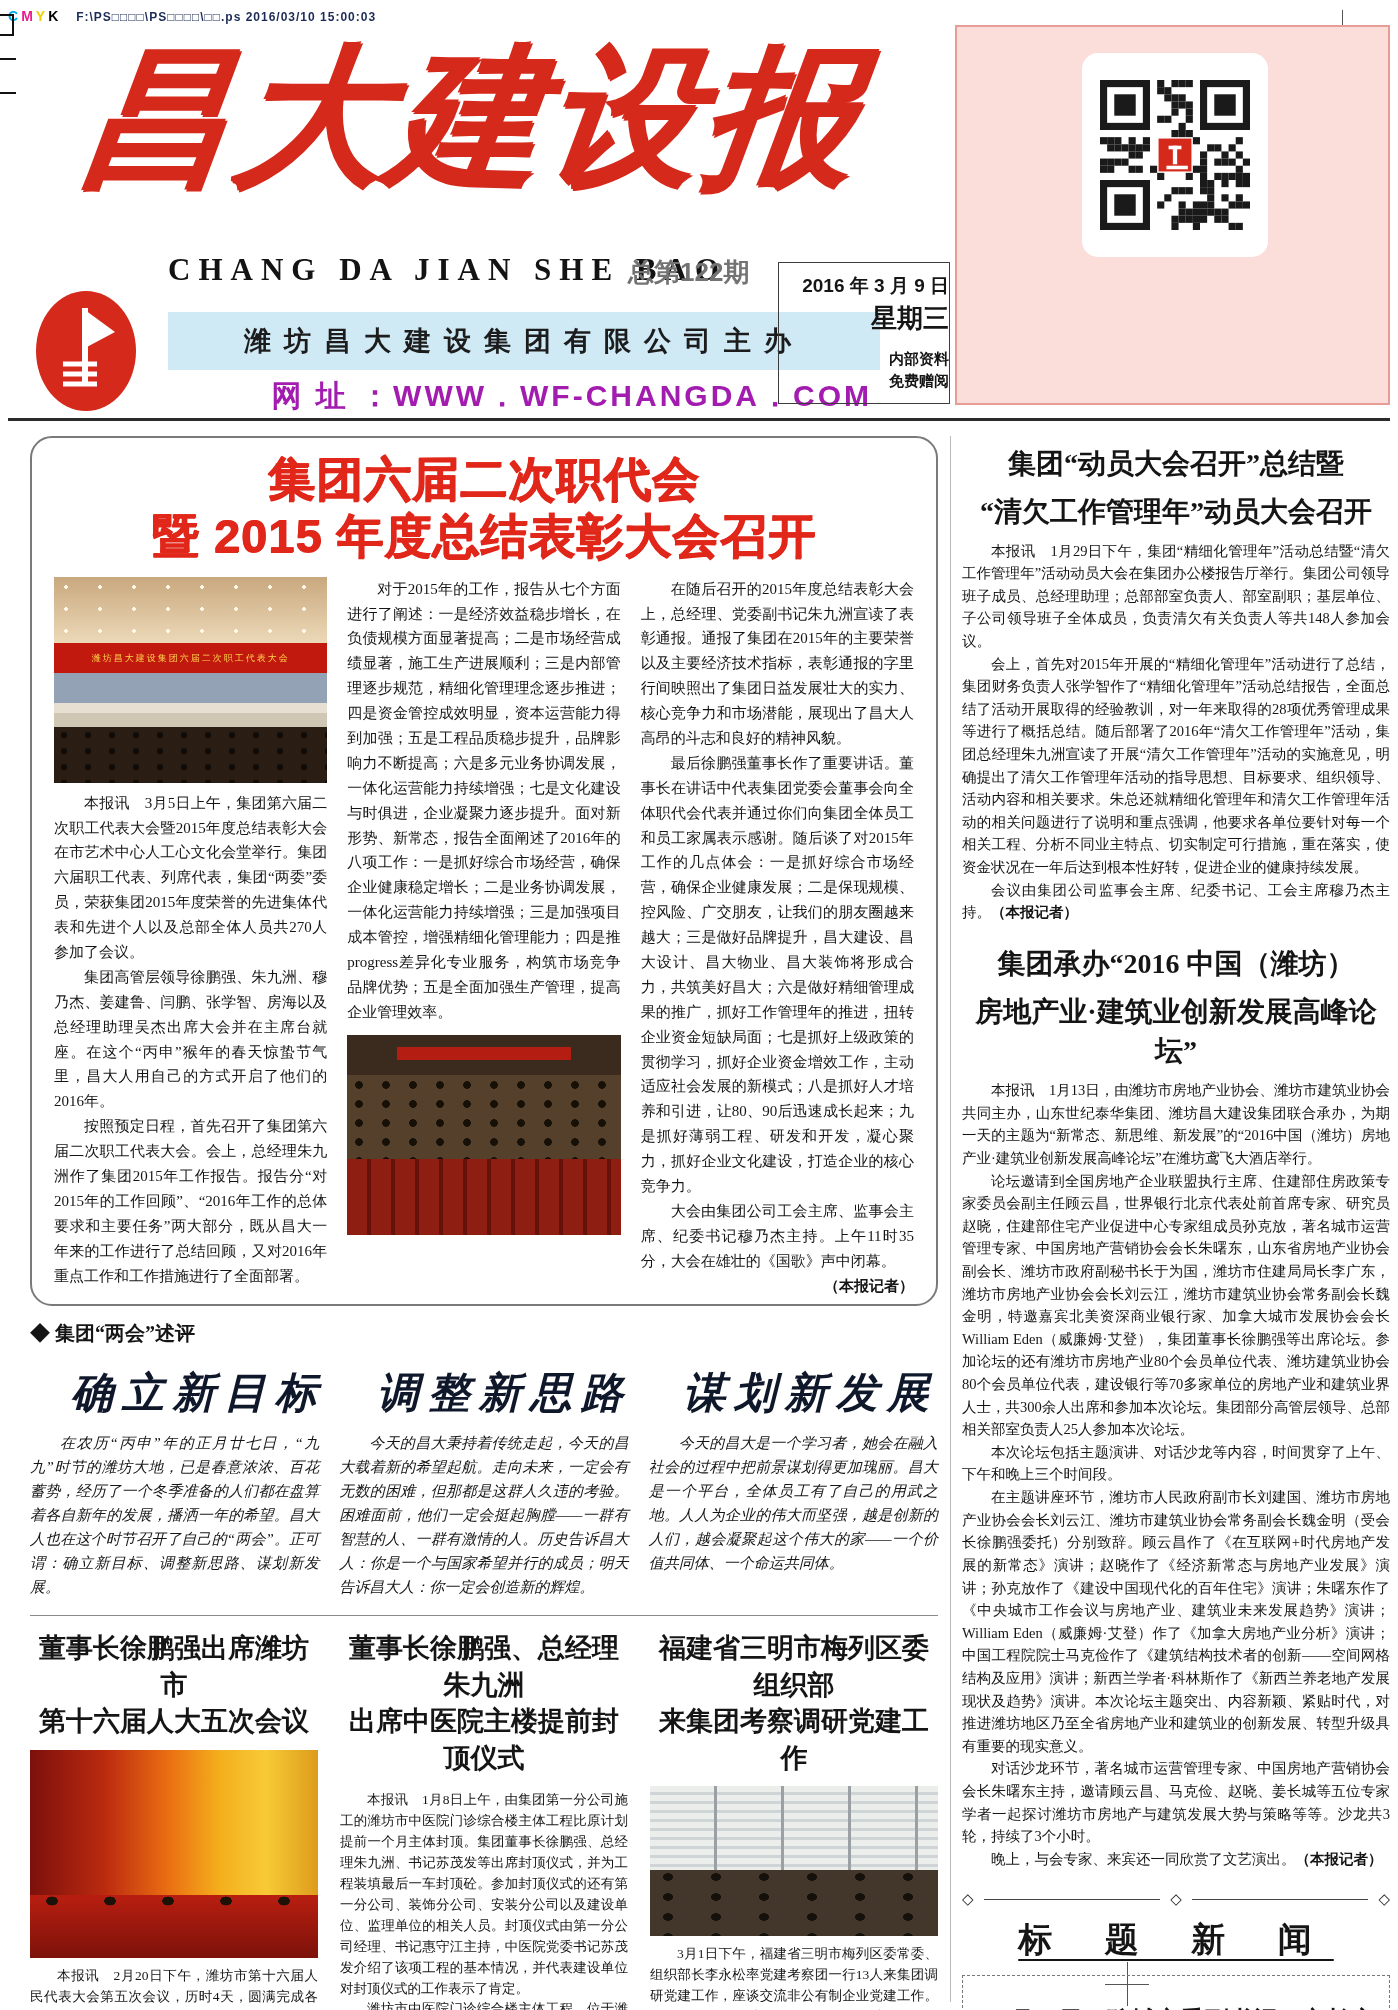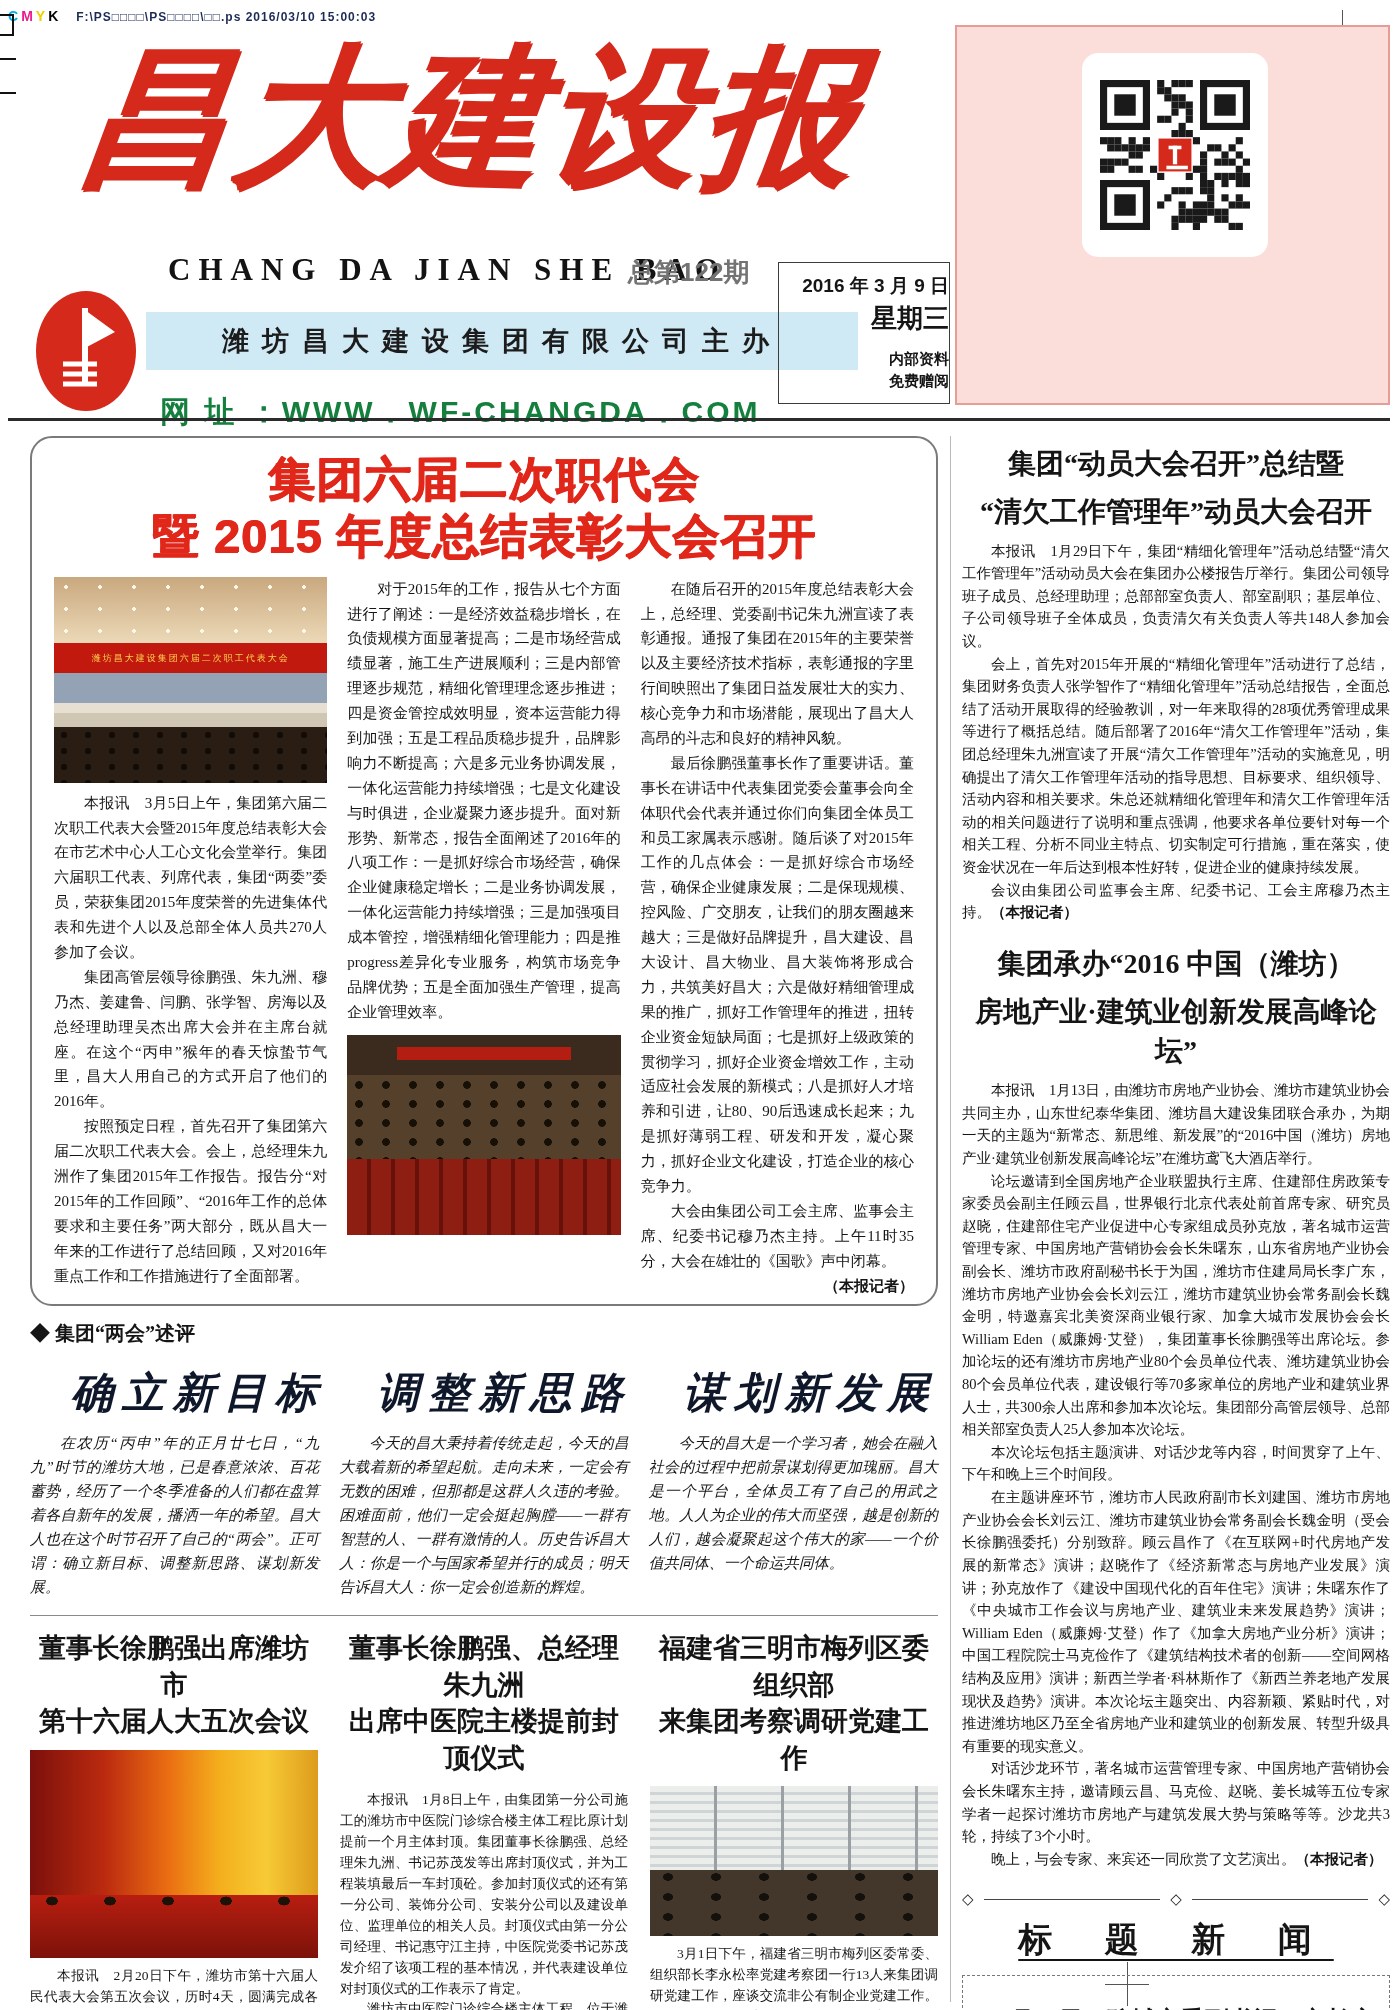--- a/index.html
+++ b/index.html
@@ -24,26 +24,26 @@
     position:absolute; left:55px; top:18px; width:830px; height:200px;
     display:flex; align-items:center; justify-content:center;
     font-family:"DejaVu Serif",serif; font-style:italic; font-weight:bold;
     font-size:152px; color:#d4291b; letter-spacing:4px; transform:skewX(-7deg);
     text-shadow:2px 2px 0 #d4291b; white-space:nowrap;
   }
   .pinyin { position:absolute; left:168px; top:252px; font:bold 31px "Liberation Serif",serif; letter-spacing:8px; color:#131313; }
   .issue  { position:absolute; left:628px; top:255px; font:bold 26px "Liberation Sans",sans-serif; color:#737373; }
   .logo { position:absolute; left:35px; top:290px; }
   .bluebar {
-    position:absolute; left:146px; top:312px; width:712px; height:58px;
+    position:absolute; left:168px; top:312px; width:712px; height:58px;
     background:#cfe9f5; display:flex; align-items:center; justify-content:center;
     font:bold 27px "Liberation Sans",sans-serif; letter-spacing:13px; color:#1c1c1c;
   }
-  .website { position:absolute; left:160px; top:376px; width:712px; text-align:left;
-    font:bold 30px "Liberation Sans",sans-serif; letter-spacing:3px; color:#15803d;margin-top:16px; }
+  .website { position:absolute; left:160px; top:376px; width:712px; text-align:right;
+    font:bold 30px "Liberation Sans",sans-serif; letter-spacing:3px; color:#a21caf; }
   .datebox {
     position:absolute; left:778px; top:262px; width:172px; height:142px;
     border:1px solid #3c3c3c; text-align:right; padding-top:10px;
     font-family:"Liberation Sans",sans-serif;
   }
   .datebox .d1 { font-size:19px; font-weight:bold; }
   .datebox .d2 { font-size:26px; font-weight:bold; margin-top:2px; }
   .datebox .d3 { font-size:15px; font-weight:bold; margin-top:14px; }
   .datebox .d4 { font-size:15px; font-weight:bold; margin-top:3px; }
   .qrpanel {

